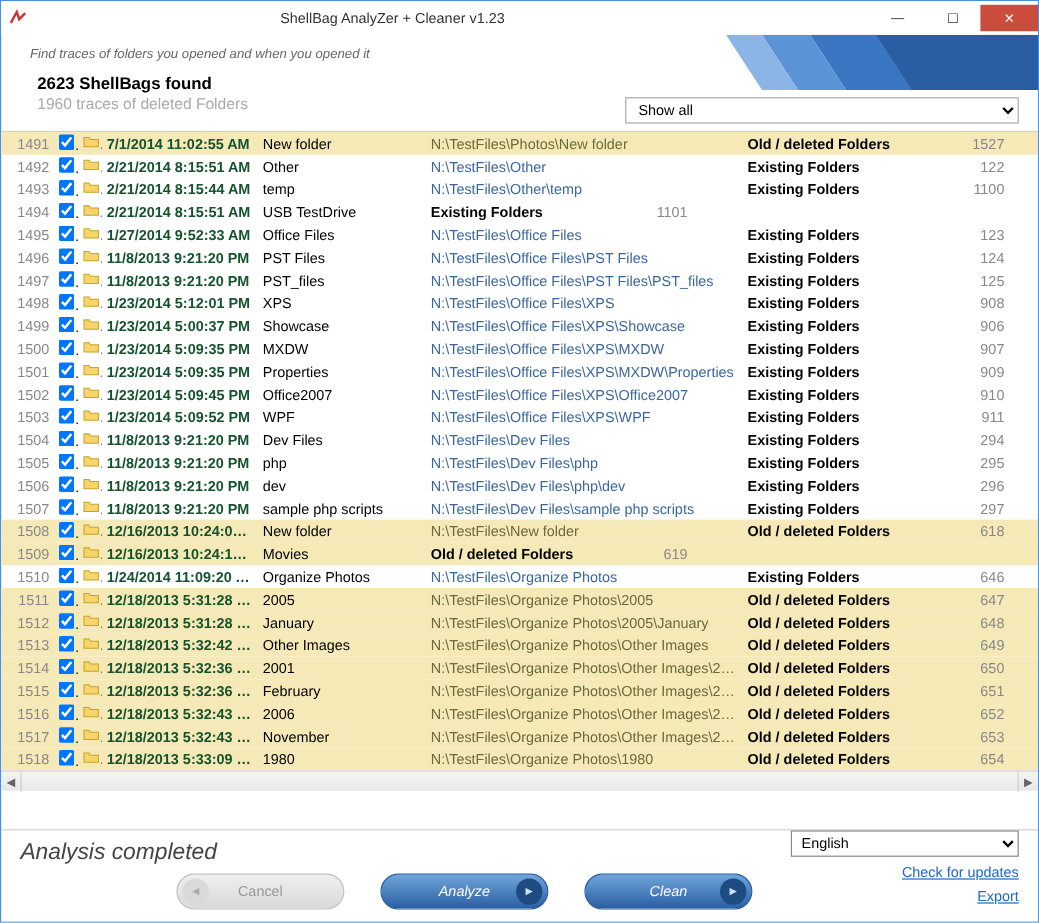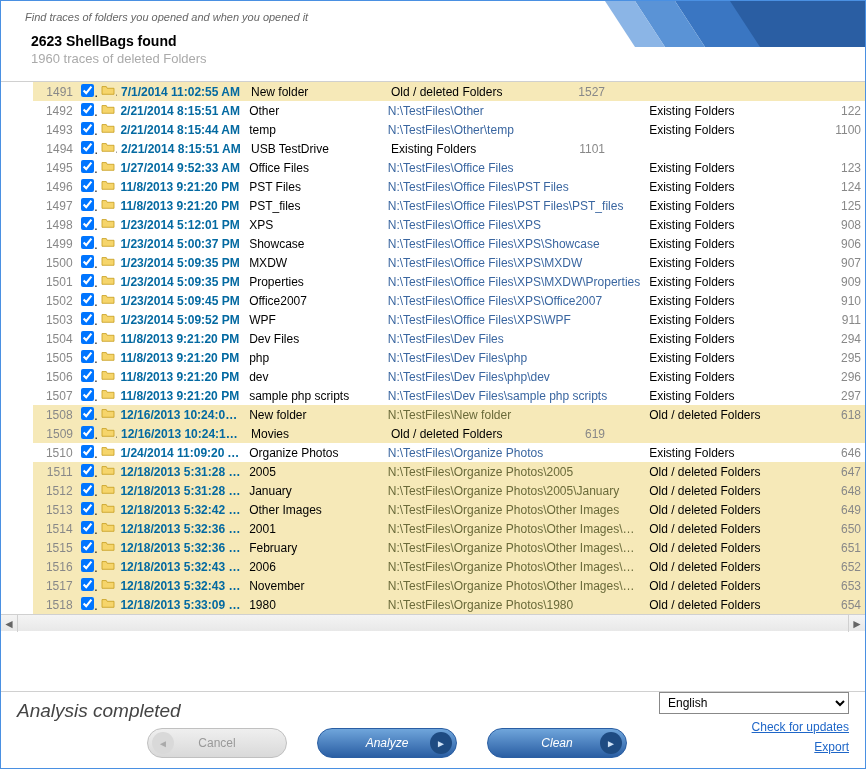--- a/index.html
+++ b/index.html
@@ -25,26 +25,26 @@
 .grid-head .col, .row .col { padding: 2px 4px; white-space:nowrap; overflow:hidden; text-overflow:ellipsis; }
 .col.num { width:44px; text-align:right; color:#888; }
 .col.chk { width:20px; text-align:center; }
 .col.ficon { width:20px; text-align:center; }
 .col.visited { width:130px; font-weight:bold; }
 .col.folder { width:140px; }
 .col.path { width:264px; color:#3a66a0; }
 .col.type { width:140px; }
 .col.slot { width:82px; text-align:right; color:#888; }
 
-.rows { overflow:hidden;margin-left:32px; }
+.rows { overflow:hidden; }
 .row { display:flex; height:19px; align-items:center; font-size:12px; }
-.row .col.visited { color:#0369a1; }
+.row .col.visited { color:#14532d; }
 .row.deleted { background:#f6e9b8; }
 .row.deleted .col.path { color:#6a6a3a; }
-.row.existing .col.type, .row.deleted .col.type { color:#000; }
+.row.existing .col.type, .row.deleted .col.type { color:#000;font-weight:bold; }
 
 .folder-icon { width:14px; height:12px; display:inline-block; }
 .folder-svg .stroke { stroke:#c9a227; fill:#f6d56b; }
 
 .hscroll { height:17px; background:linear-gradient(#f4f4f4,#e8e8e8); border-top:1px solid #d0d0d0; position:relative; }
 .hscroll .arrow { width:17px; height:17px; position:absolute; top:0; display:flex; align-items:center; justify-content:center; color:#666; }
 .hscroll .left { left:0; border-right:1px solid #d0d0d0; }
 .hscroll .right { right:0; border-left:1px solid #d0d0d0; }
 
 .footer { padding:8px 16px 10px 16px; }
@@ -64,47 +64,64 @@
 
 input[type=checkbox]{ width:13px; height:13px; }
 .grid-head .col.visited, .grid-head .col.folder, .grid-head .col.path, .grid-head .col.type, .grid-head .col.slot { font-weight:normal; }
 
 </style>
 </head>
 <body>
 
 <div class="window">
 
+  <div class="titlebar">
+    <span class="icon">
+      <svg viewBox="0 0 16 16">
+          <path d="M2 12 L7 3 L9 9 L14 4" stroke="#c33" stroke-width="2" fill="none"></path>
+        </svg>
+    </span>
+    <span class="title">ShellBag AnalyZer + Cleaner v1.23</span>
+    <div class="winbtns">
+      <div class="winbtn min">—</div>
+      <div class="winbtn max">☐</div>
+      <div class="winbtn close">✕</div>
+    </div>
+  </div>
 
   <div class="header-strip">
     <svg class="chevrons" width="400" height="46">
       <polygon points="260,0 400,0 400,46 290,46" fill="#2a5ea3"></polygon>
       <polygon points="210,0 265,0 295,46 240,46" fill="#3a76c2"></polygon>
       <polygon points="170,0 210,0 240,46 200,46" fill="#5a93d6"></polygon>
       <polygon points="140,0 170,0 200,46 170,46" fill="#8bb5e6"></polygon>
     </svg>
     <div class="tagline">Find traces of folders you opened and when you opened it</div>
     <div class="h1">2623 ShellBags found</div>
     <div class="sub">1960 traces of deleted Folders</div>
+    <select class="filter">
+      <option>Show all</option>
+    </select>
   </div>
 
   <div class="grid-wrap">
     <div class="rows" id="rows">
         <div class="row deleted">
           <div class="col num">1491</div>
           <div class="col chk"><input type="checkbox" checked="" style=""></div>
           <div class="col ficon"><svg class="folder-icon folder-svg" viewBox="0 0 16 14">
               <path class="stroke" d="M1 3 L6 3 L7 5 L15 5 L15 12 L1 12 Z" stroke-width="1"></path>
               <g class="redx">
                 <line x1="9" y1="5" x2="15" y2="12" stroke-width="2"></line>
                 <line x1="15" y1="5" x2="9" y2="12" stroke-width="2"></line>
               </g>
             </svg></div>
           <div class="col visited">7/1/2014 11:02:55 AM</div>
           <div class="col folder">New folder</div>
+          <div class="col path">N:\TestFiles\Photos\New folder</div>
           <div class="col type">Old / deleted Folders</div>
           <div class="col slot">1527</div>
         </div>
         <div class="row existing">
           <div class="col num">1492</div>
           <div class="col chk"><input type="checkbox" checked="" style=""></div>
           <div class="col ficon"><svg class="folder-icon folder-svg" viewBox="0 0 16 14">
               <path class="stroke" d="M1 3 L6 3 L7 5 L15 5 L15 12 L1 12 Z" stroke-width="1"></path>
             </svg></div>
           <div class="col visited">2/21/2014 8:15:51 AM</div>

